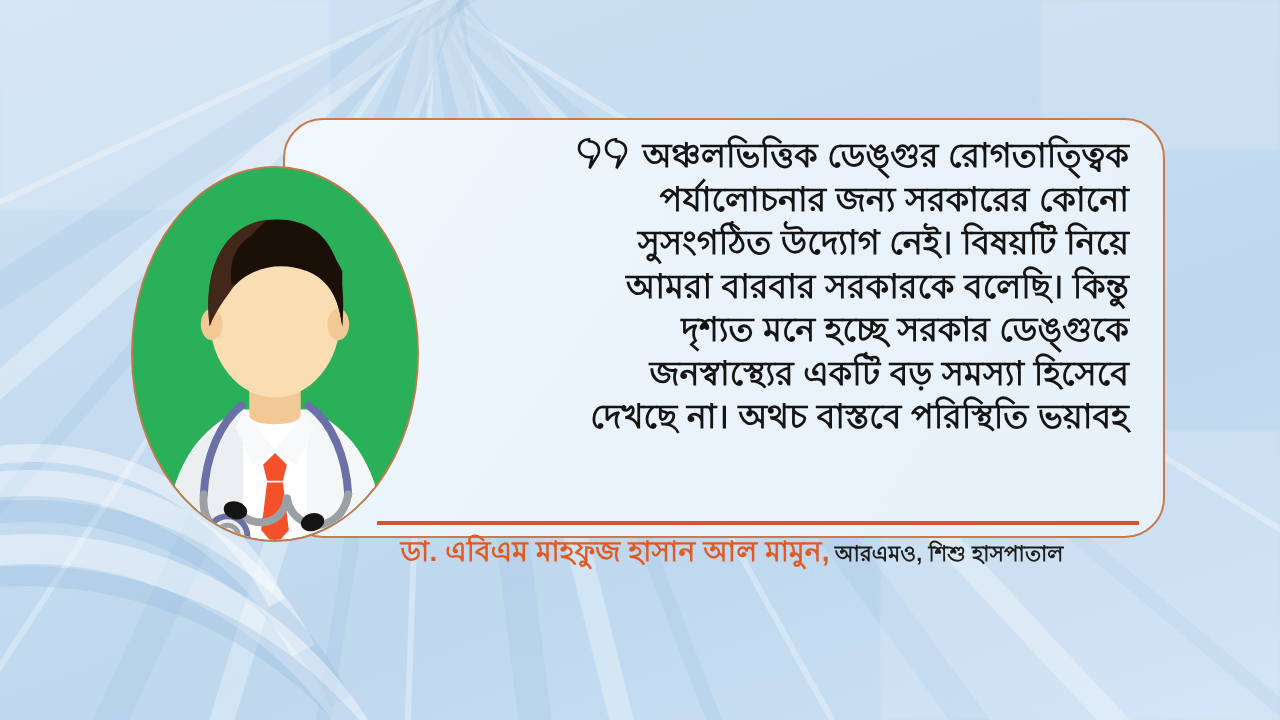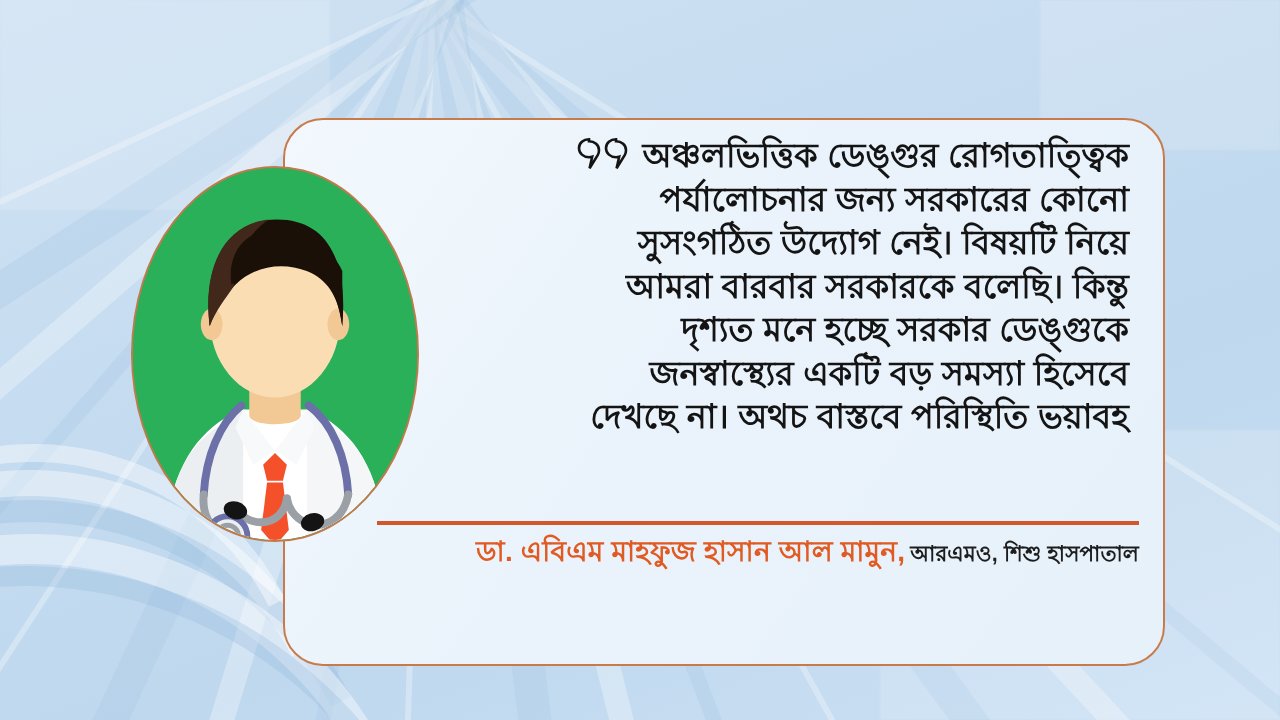--- a/index.html
+++ b/index.html
@@ -38,21 +38,21 @@
   .soft{
     position:absolute;
     background:rgba(255,255,255,.16);
     filter:blur(1px);
   }
 
   
   #card{
     position:absolute;
     left:283px; top:118px;
-    width:882px; height:548px;
+    width:882px; height:420px;
     background:linear-gradient(125deg,#f2f8fd 0%,#eaf3fb 45%,#e7f1fa 100%);
     border:2.5px solid #c97a4a;
     border-radius:40px;
     overflow:visible;
   }
   #quote-body{
     position:absolute;
     left:30px; top:14px; right:34px;
     text-align:right;
     color:#141414;
@@ -70,21 +70,21 @@
   }
   #divider{
     position:absolute;
     left:92px; right:24px; top:401px;
     height:4px;
     background:#d2572a;
   }
   #attribution{
     position:absolute;
     left:40px; right:24px; top:418px;
-    text-align:right;
+    text-align:center;
     line-height:1;
     white-space:nowrap;
   }
   #attr-name{
     color:#e05a22;
     font-size:28px;
     font-weight:bold;
     letter-spacing:.2px;
   }
   #attr-role{

